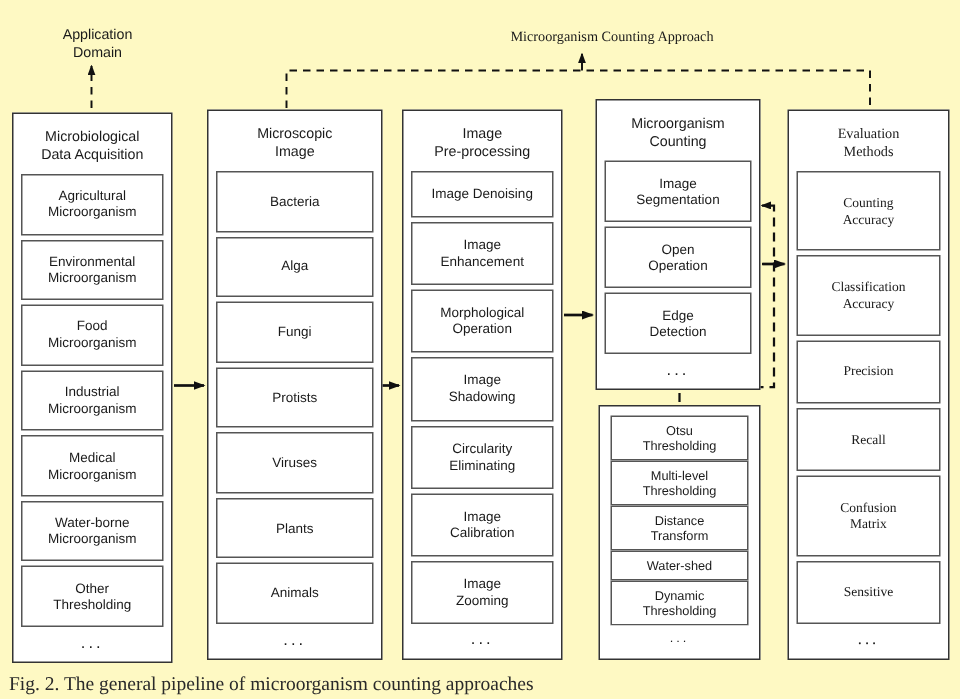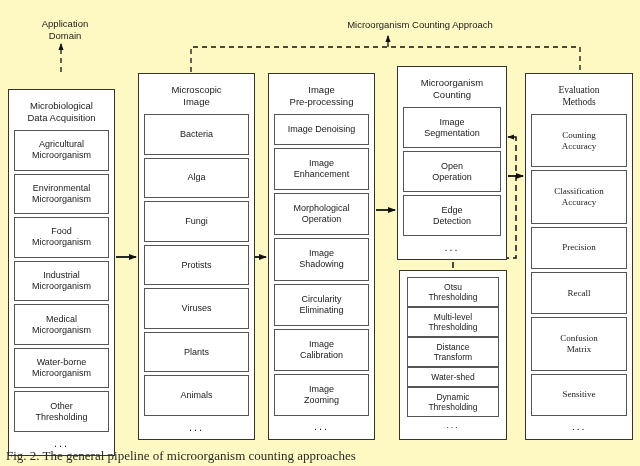--- a/index.html
+++ b/index.html
@@ -19,21 +19,21 @@
   
   .hdr-label {
     position: absolute;
     text-align: center;
     font-size: 9.5px;
     color: #1a1a1a;
     line-height: 12px;
     white-space: pre-line;
   }
   #hdr-app-domain { left: 18px; top: 18px; width: 94px; }
-  #hdr-approach  { left: 270px; top: 19px; width: 300px; }
+  #hdr-approach  { left: 258px; top: 19px; width: 300px; font-family: Liberation Serif, serif; }
 
   
   .column {
     position: absolute;
     box-sizing: border-box;
     border: 1.4px solid #333;
     background: #fff;
     padding: 4px 5px 4px 5px;
     display: flex;
     flex-direction: column;
@@ -67,21 +67,21 @@
   .cell.ellipsis {
     border: none;
     letter-spacing: 2px;
     font-size: 11px;
     flex: 0 0 16px;
     margin-bottom: 0;
   }
   .cell:last-child { margin-bottom: 0; }
 
   
-  #col-acq   { left: 8px;   top: 89px; width: 107px; height: 367px; }
+  #col-acq   { left: 8px;   top: 75px; width: 107px; height: 367px; }
   #col-img   { left: 138px; top: 73px; width: 117px; height: 367px; }
   #col-pre   { left: 268px; top: 73px; width: 107px; height: 367px; }
   #col-count { left: 397px; top: 66px; width: 110px; height: 194px; }
   #col-thr   { left: 399px; top: 270px; width: 108px; height: 170px; }
   #col-eval  { left: 525px; top: 73px; width: 108px; height: 367px; font-family: Liberation Serif, serif; }
 
   #col-thr { padding: 6px 7px; }
   #col-thr .cell { font-size: 8.5px; line-height: 10px; margin-bottom: 0; }
 
   

